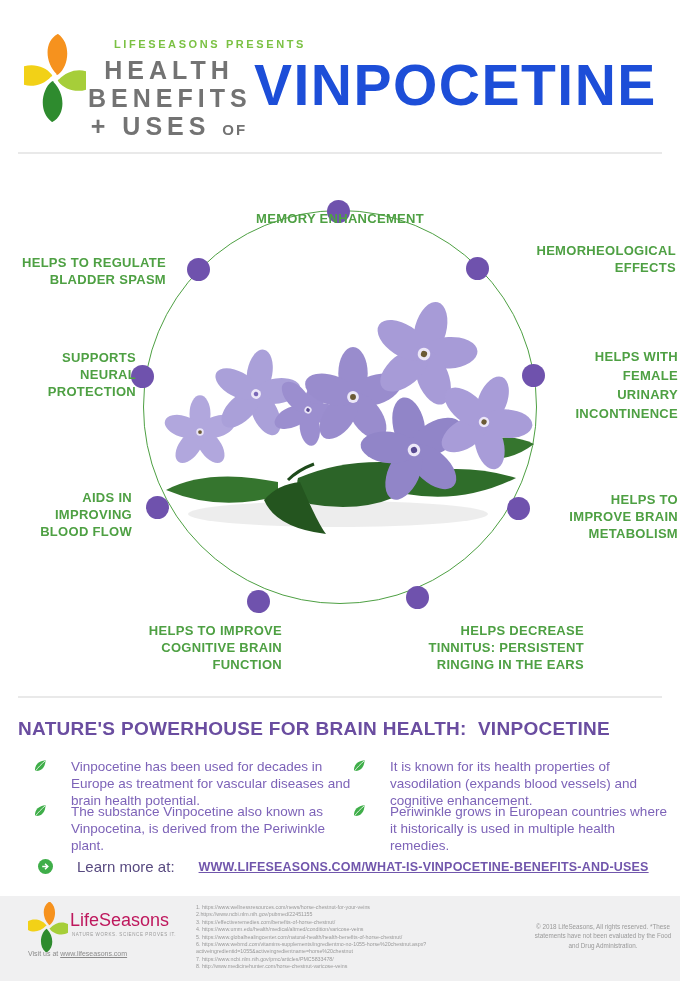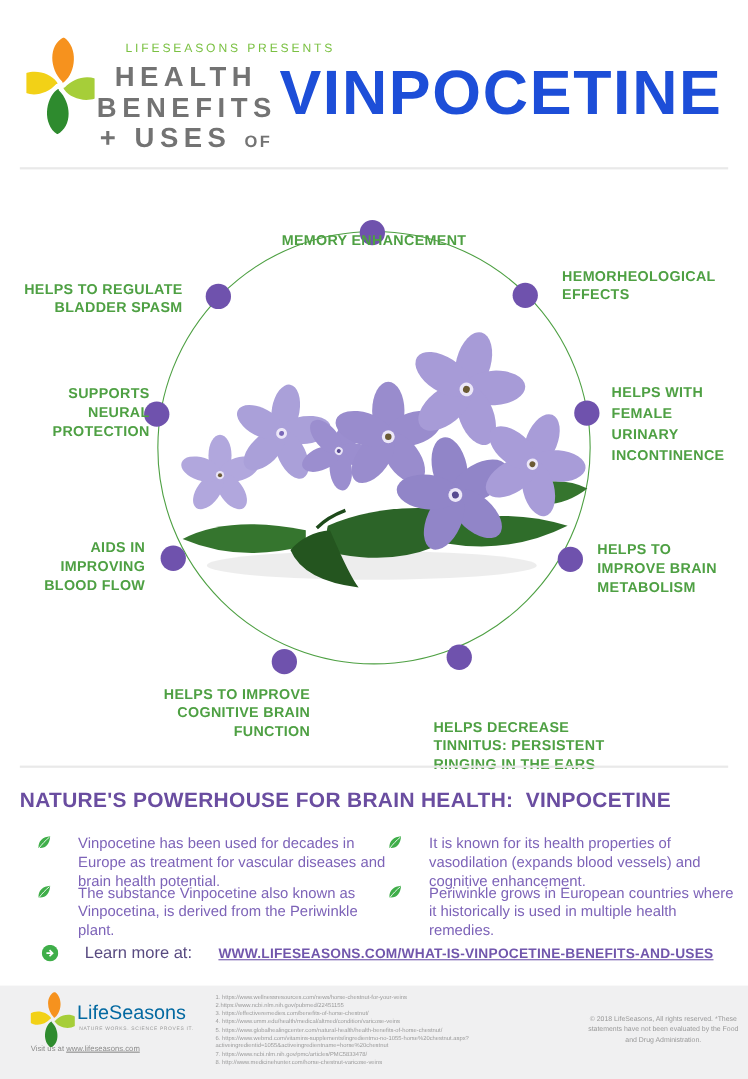--- a/index.html
+++ b/index.html
@@ -1,52 +1,52 @@
 <!DOCTYPE html>
 <html><head>
 <meta charset="utf-8">
 <style>
   html,body{margin:0;padding:0;background:#fff;}
   #page{position:relative;width:680px;height:981px;background:#fff;overflow:hidden;
         font-family:"Liberation Sans",sans-serif;}
   
-  .presents{position:absolute;left:86px;top:38px;font-size:11px;font-weight:normal;
+  .presents{position:absolute;left:86px;top:38px;font-size:11px;font-weight:bold;
             letter-spacing:2.6px;color:#7bc143;padding-left:28px;}
   .hb-block{position:absolute;left:88px;top:56px;width:162px;text-align:center;
             color:#737373;font-weight:bold;font-size:25px;letter-spacing:5px;line-height:28px;}
   .hb-of{font-size:15px;letter-spacing:2px;}
   .big-title{position:absolute;left:254px;top:52px;font-size:57px;font-weight:bold;
              letter-spacing:1.5px;color:#1d4ed8;}
   .rule{position:absolute;left:18px;width:644px;height:0;border-top:2px solid #e9e9e9;}
   .rule1{top:152px;} .rule2{top:696px;}
   
   .circle{position:absolute;left:143px;top:210px;width:392px;height:392px;border-radius:50%;
           border:1.5px solid #4ea043;}
   .dot{position:absolute;width:23px;height:23px;border-radius:50%;background:#6f52ad;}
   .benefit{position:absolute;color:#4ea043;font-weight:bold;font-size:13px;line-height:17px;
            letter-spacing:.3px;white-space:pre-line;}
-  .t-r{text-align:right;} .t-l{text-align:left;} .t-c{text-align:center;margin-top:32px;}
+  .t-r{text-align:right;} .t-l{text-align:right;} .t-c{text-align:center;margin-top:32px;}
   .flower-svg{position:absolute;left:148px;top:292px;}
   
   .facts-title{position:absolute;left:18px;top:718px;font-size:19px;font-weight:bold;
                color:#6a4da0;letter-spacing:.3px;white-space:pre;}
   .bullet{position:absolute;display:flex;gap:24px;align-items:flex-start;
           color:#7d63b8;font-size:13.5px;line-height:17px;}
   .bullet .leaf{flex:0 0 14px;margin-top:1px;}
   .b1{left:33px;top:758px;width:320px;}
   .b2{left:33px;top:803px;width:320px;}
   .b3{left:352px;top:758px;width:322px;}
   .b4{left:352px;top:803px;width:322px;}
   .learn{position:absolute;left:38px;top:858px;display:flex;align-items:center;gap:24px;}
   .learn-label{color:#584a80;font-size:15px;}
   .learn-link{color:#7156ac;font-size:12.5px;font-weight:bold;text-decoration:underline;
               letter-spacing:.2px;cursor:pointer;}
   
   .footer{position:absolute;left:0;top:896px;width:680px;height:85px;background:#f0f0f1;}
-  .f-brand{position:absolute;left:70px;top:14px;font-size:18px;color:#0369a1;}
+  .f-brand{position:absolute;left:70px;top:14px;font-size:18px;color:#be185d;}
   .f-tag{position:absolute;left:72px;top:36px;font-size:4.5px;letter-spacing:.6px;color:#9a9a9a;}
   .f-visit{position:absolute;left:28px;top:54px;font-size:7px;color:#8a8a8a;}
   .f-visit a,.f-visit .lnk{color:#8a8a8a;text-decoration:underline;cursor:pointer;}
   .f-refs{position:absolute;left:196px;top:8px;width:320px;font-size:5.3px;line-height:1.4;
           color:#999;}
   .f-copy{position:absolute;left:532px;top:26px;width:142px;font-size:6.3px;line-height:1.5;
           color:#999;text-align:center;}
 </style>
 </head>
 <body>
@@ -185,21 +185,21 @@
   <div class="benefit t-c" style="left:180px;top:178px;width:320px;">MEMORY ENHANCEMENT</div>
   <div class="benefit t-l" style="left:511px;top:242px;width:165px;">HEMORHEOLOGICAL
 EFFECTS</div>
   <div class="benefit t-l" style="left:556px;top:347px;width:122px;line-height:19px;">HELPS WITH
 FEMALE
 URINARY
 INCONTINENCE</div>
   <div class="benefit t-l" style="left:543px;top:491px;width:135px;">HELPS TO
 IMPROVE BRAIN
 METABOLISM</div>
-  <div class="benefit t-l" style="left:394px;top:652px;width:190px;">HELPS DECREASE
+  <div class="benefit t-l" style="left:394px;top:622px;width:190px;">HELPS DECREASE
 TINNITUS: PERSISTENT
 RINGING IN THE EARS</div>
   <div class="benefit t-r" style="left:112px;top:622px;width:170px;">HELPS TO IMPROVE
 COGNITIVE BRAIN
 FUNCTION</div>
   <div class="benefit t-r" style="left:22px;top:489px;width:110px;">AIDS IN
 IMPROVING
 BLOOD FLOW</div>
   <div class="benefit t-r" style="left:36px;top:349px;width:100px;">SUPPORTS
 NEURAL

